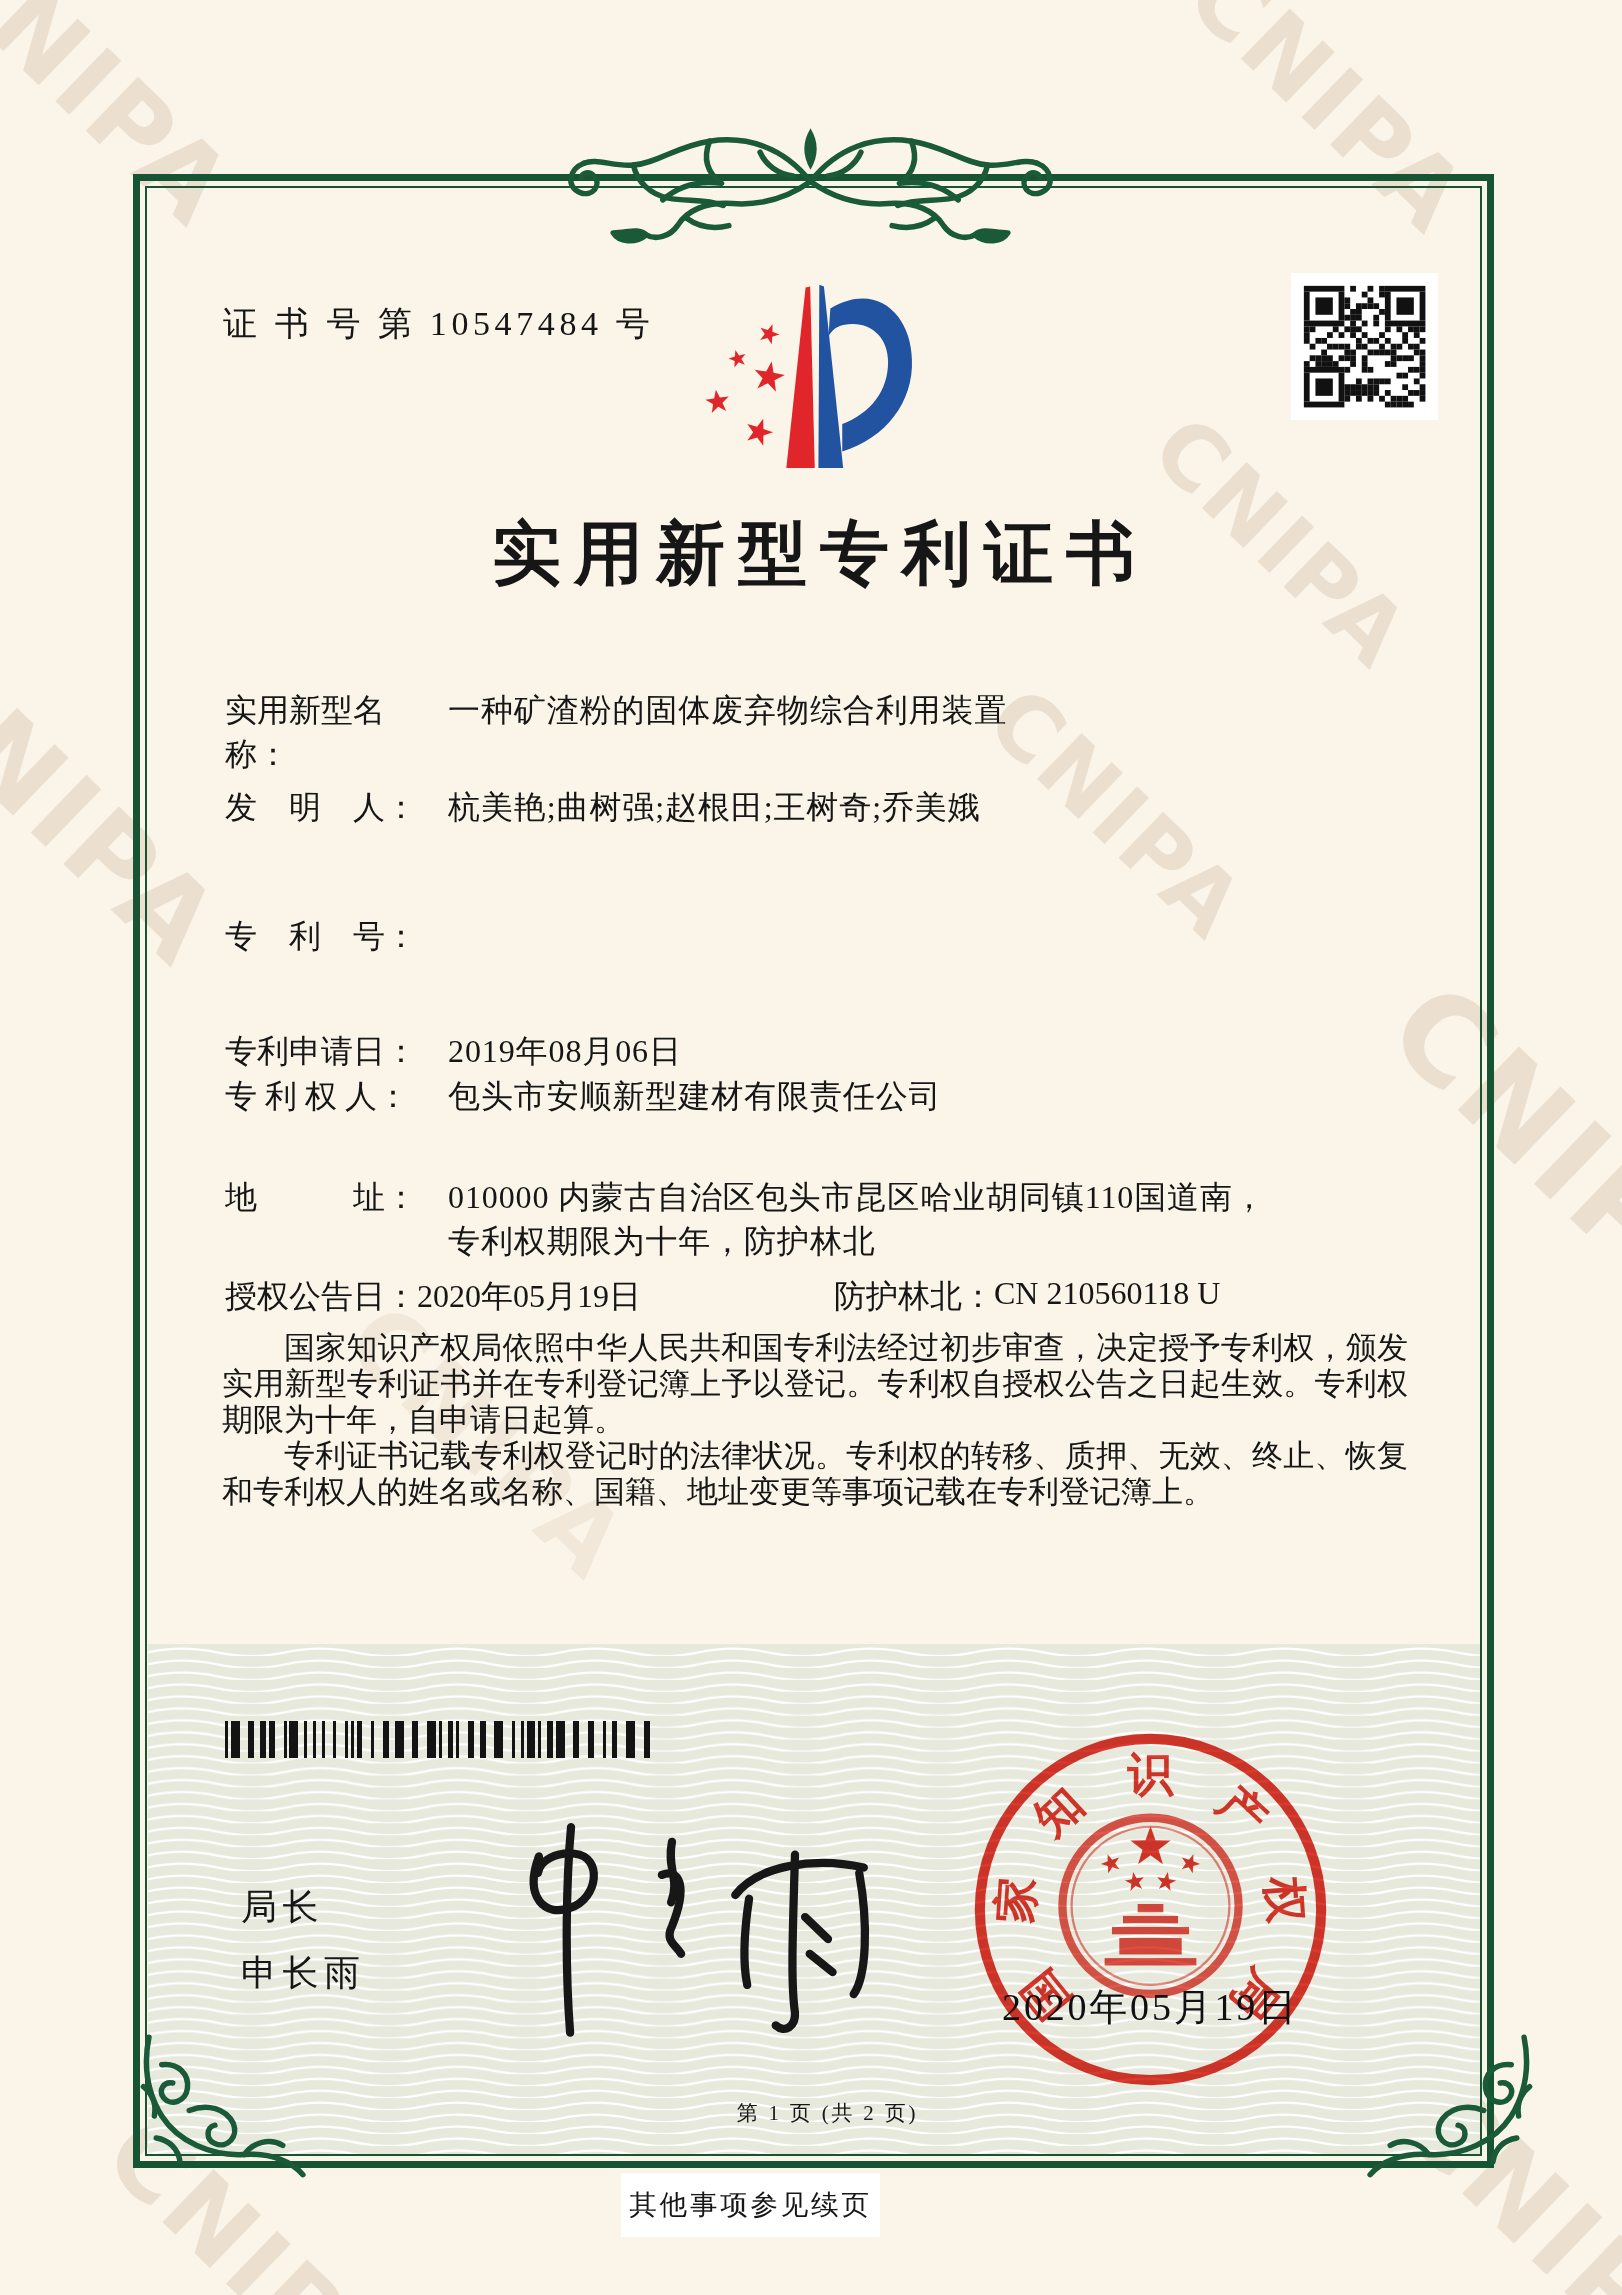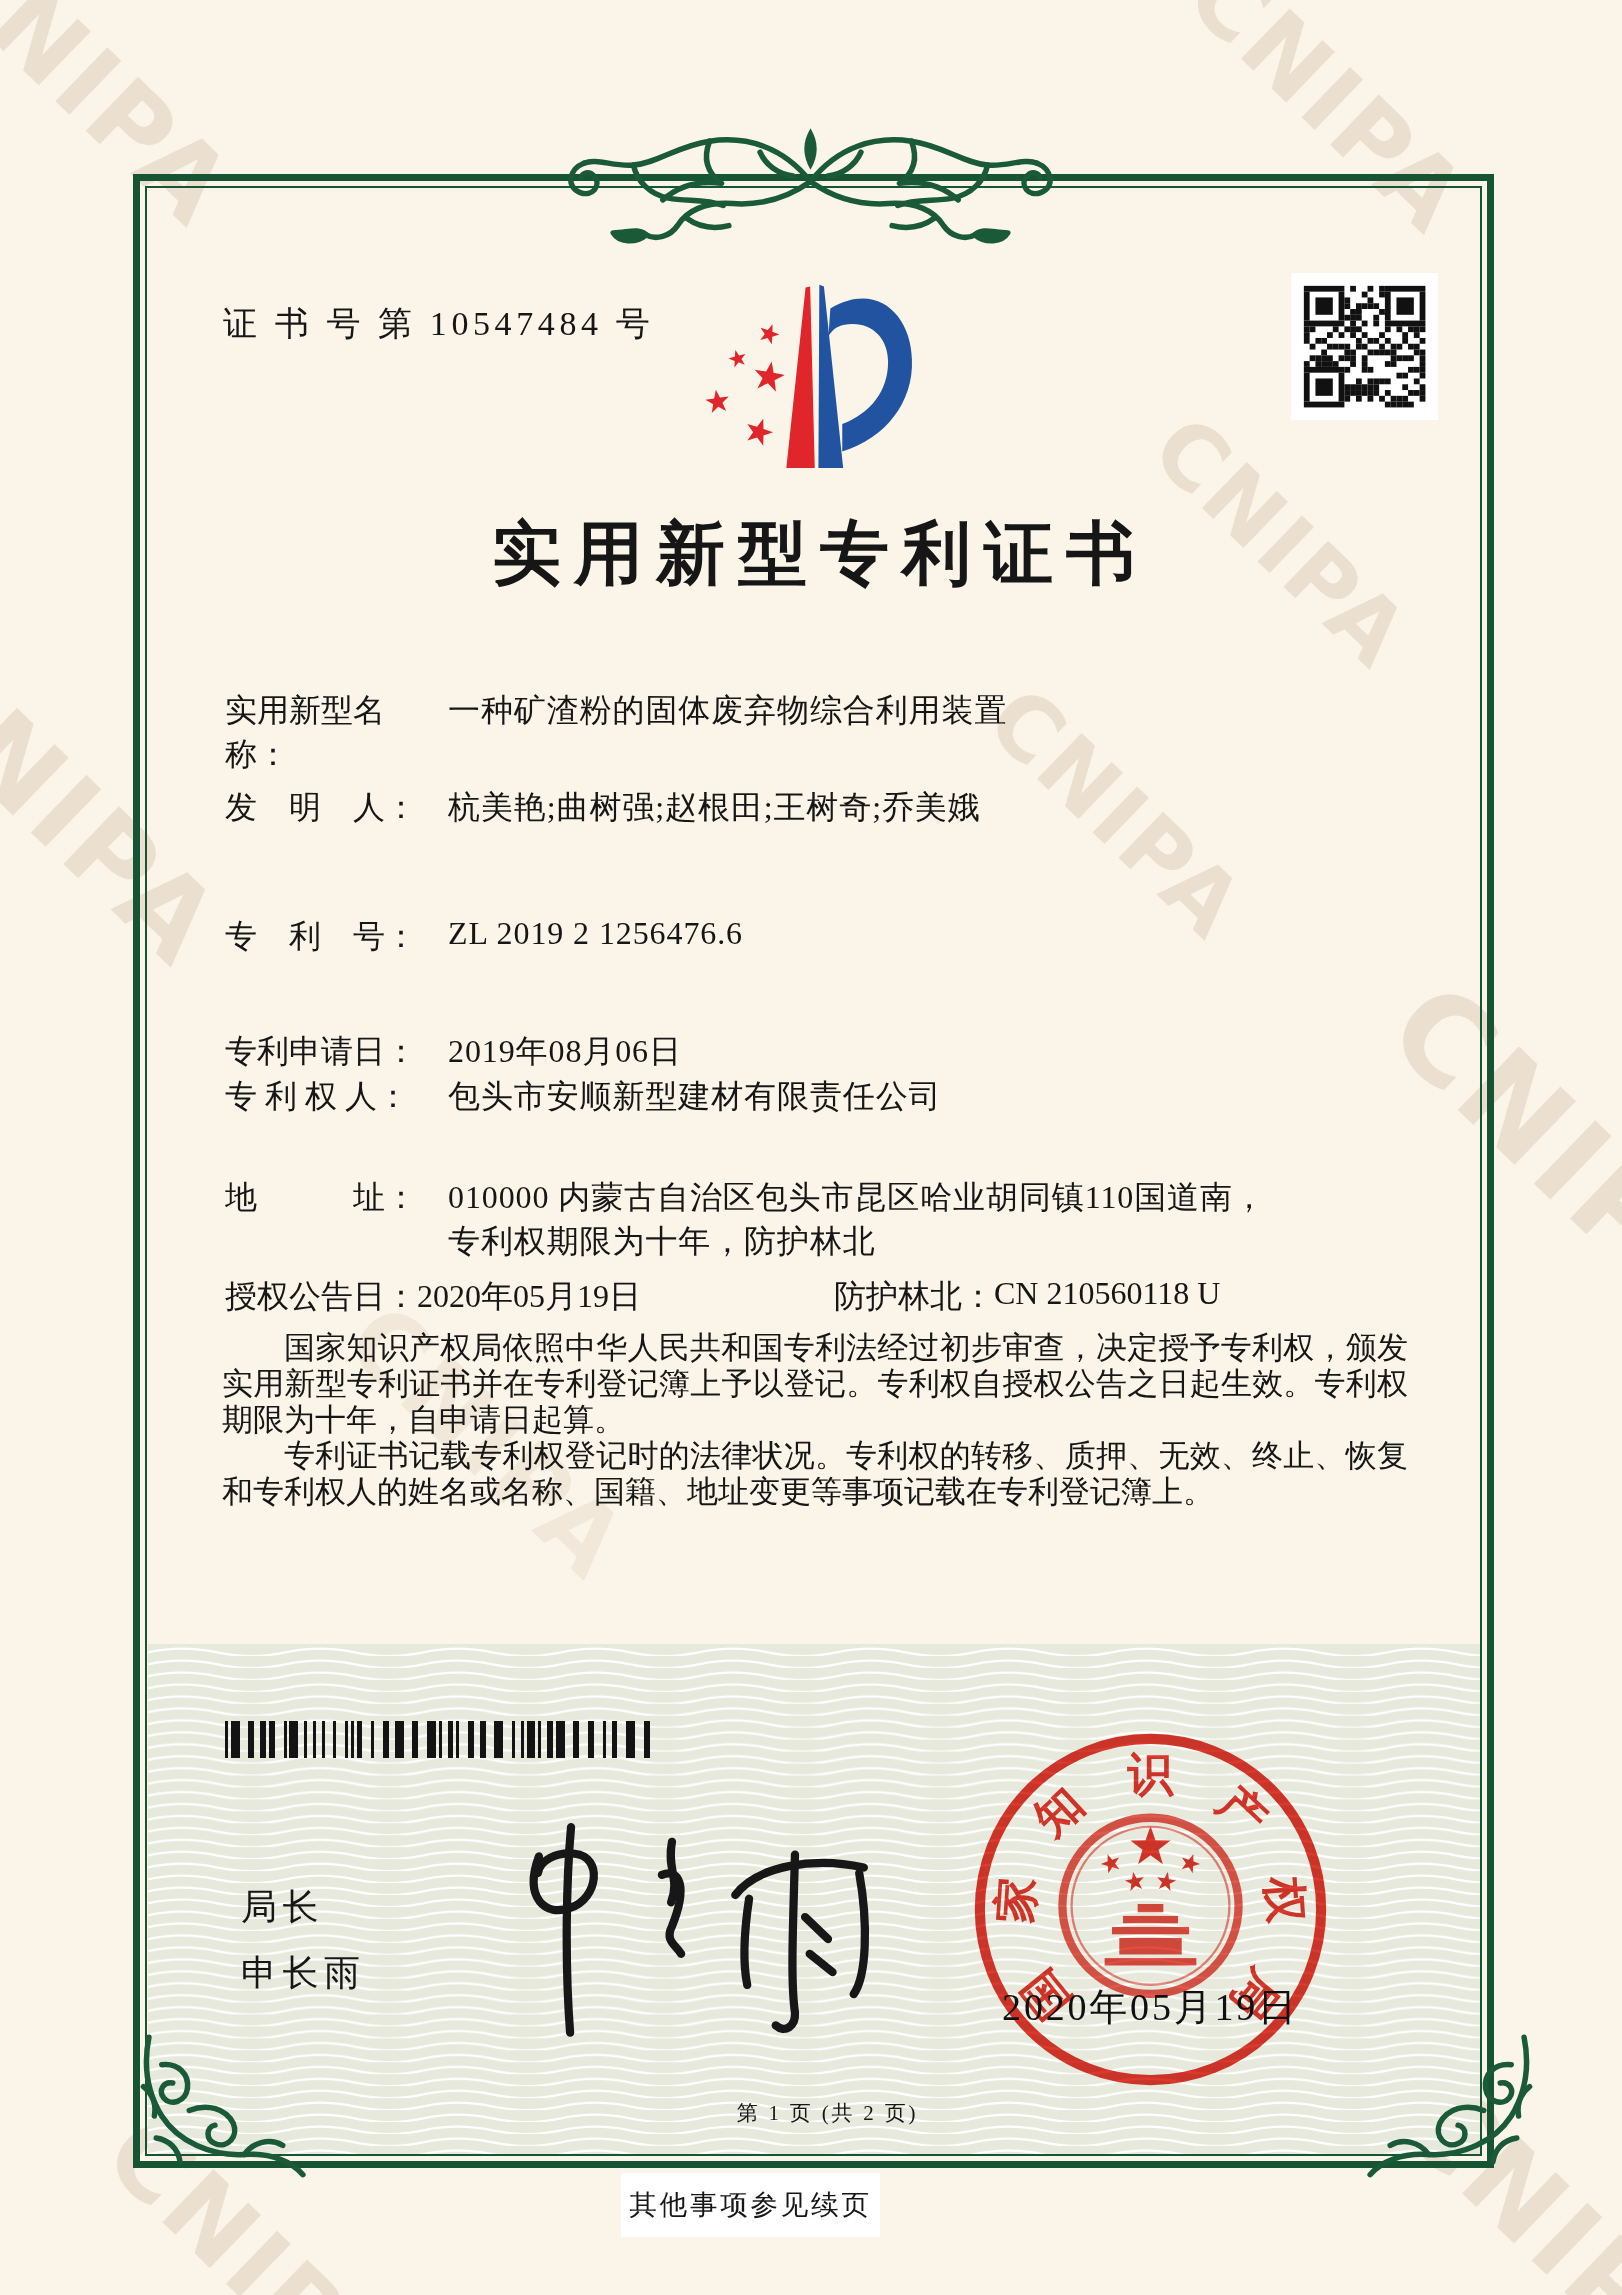--- a/index.html
+++ b/index.html
@@ -283,21 +283,20 @@
   <div class="row" style="top:689px;">
     <span class="lbl">实用新型名称：</span>
     <span class="val">一种矿渣粉的固体废弃物综合利用装置</span>
   </div>
   <div class="row" style="top:786px;">
     <span class="lbl">发　明　人：</span>
     <span class="val">杭美艳;曲树强;赵根田;王树奇;乔美娥</span>
   </div>
   <div class="row" style="top:915px;">
     <span class="lbl">专　利　号：</span>
-    <span class="val">ZL 2019 2 1256476.6</span>
   </div>
   <div class="row" style="top:1030px;">
     <span class="lbl">专利申请日：</span>
     <span class="val">2019年08月06日</span>
   </div>
   <div class="row" style="top:1075px;">
     <span class="lbl">专 利 权 人：</span>
     <span class="val">包头市安顺新型建材有限责任公司</span>
   </div>
   <div class="row" style="top:1176px;">

